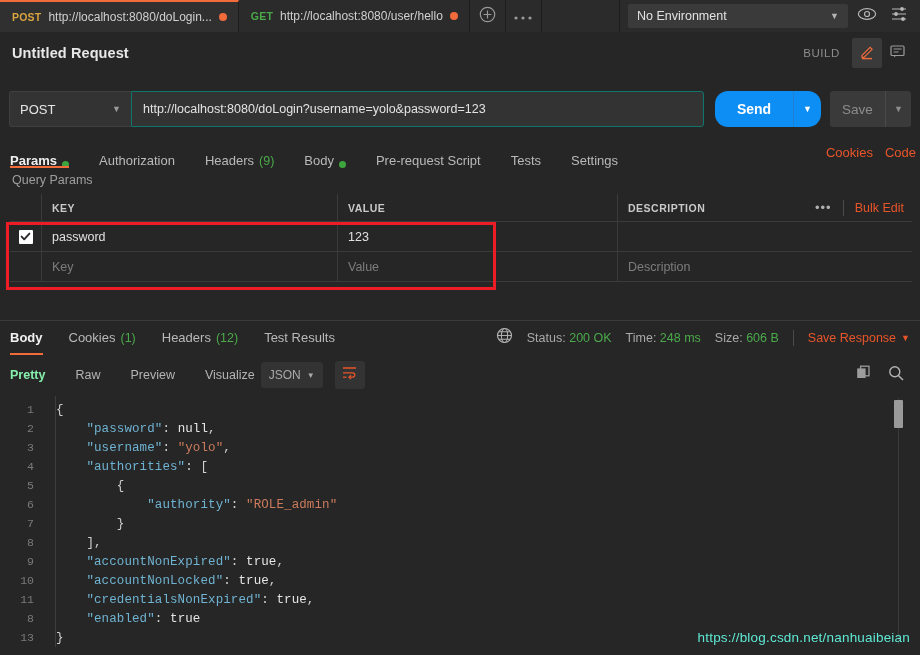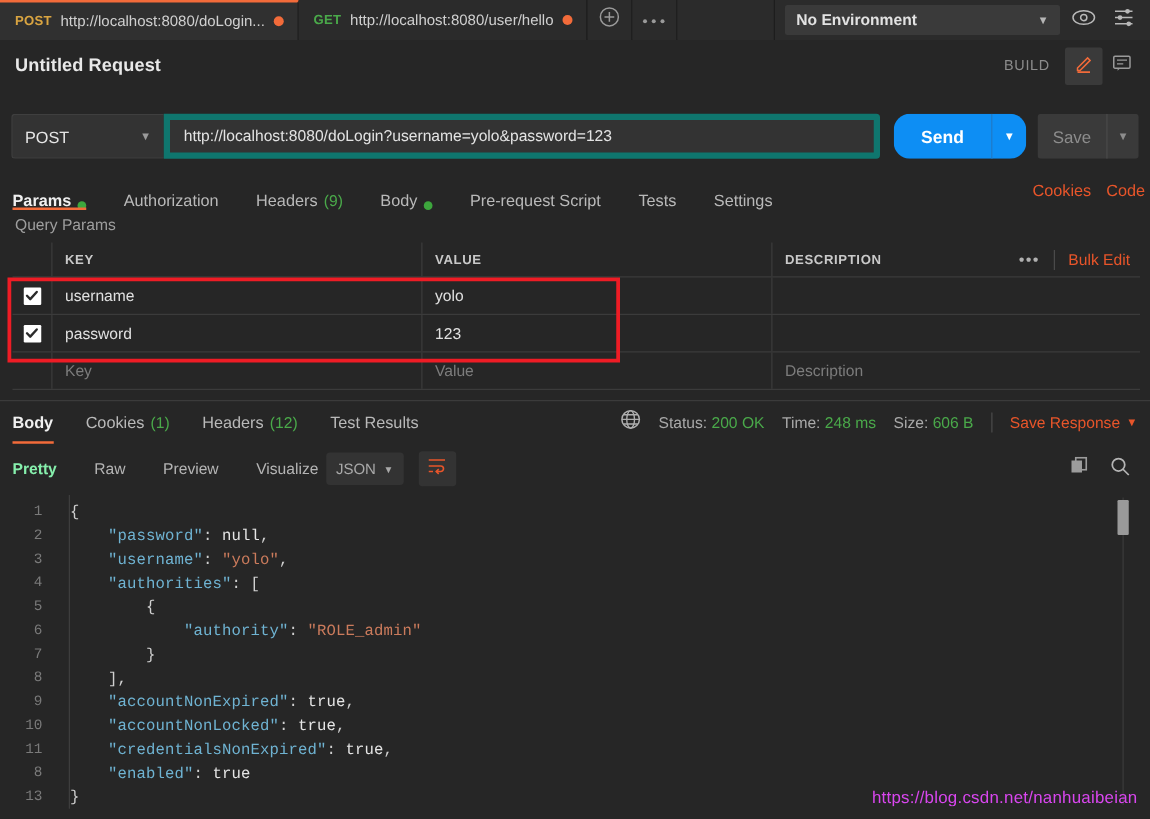--- a/index.html
+++ b/index.html
@@ -51,21 +51,21 @@
     color: #9a9a9a;
   }
   .tabbar-filler { flex: 1 1 auto; height: 32px; background: #2b2b2b; border-right:1px solid #1d1d1d;}
   .envzone {
     width: 300px; height: 32px; background: #2b2b2b;
     display: flex; align-items: center; gap: 6px; padding: 0 8px;
   }
   .envsel {
     flex: 1 1 auto; height: 24px; background: #3a3a3a;
     display: flex; align-items: center; justify-content: space-between;
-    padding: 0 9px; font-size: 12.5px; font-weight: bold; color: #e2e2e2;
+    padding: 0 9px; font-size: 12.5px; font-weight: normal; color: #e2e2e2;
     border-radius: 2px;
   }
   .envsel .caret { color:#b5b5b5; font-size: 9px; }
   .envicon {
     width: 26px; height: 24px; display: flex; align-items: center; justify-content: center;
     color: #b8b8b8;
   }
 
   
   .namerow {
@@ -84,21 +84,21 @@
     position: absolute; top: 84px; left: 0; width: 920px; height: 50px;
     display: flex; align-items: center; padding: 0 9px; gap: 0;
   }
   .methodsel {
     width: 122px; height: 36px; background: #333; border: 1px solid #3f3f3f; border-right: none;
     display: flex; align-items: center; justify-content: space-between;
     padding: 0 10px; font-size: 13px; color: #e6e6e6; border-radius: 3px 0 0 3px;
   }
   .methodsel .caret { color: #9a9a9a; font-size: 9px; }
   .urlfield {
-    flex: 1 1 auto; height: 36px; background: #333; border: 5px solid #0f766e;
+    flex: 1 1 auto; height: 36px; background: #333; border: 1px solid #0f766e;
     display: flex; align-items: center; padding: 0 11px;
     font-size: 12.5px; color: #e3e3e3;
     border-radius: 0 3px 3px 0;
   }
   .sendgrp { display: flex; margin-left: 11px; border-radius: 13px; overflow: hidden; }
   .sendbtn {
     width: 78px; height: 36px; background: #0d8ef4; color: #fff;
     display: flex; align-items: center; justify-content: center;
     font-size: 14px; font-weight: bold;
   }
@@ -240,21 +240,21 @@
 
   .vscroll-track {
     position: absolute; right: 11px; top: 398px; width: 1px; height: 246px; background: #3a3a3a;
   }
   .vscroll-thumb {
     position: absolute; right: 7px; top: 400px; width: 9px; height: 28px; background: #9a9a9a; border-radius: 1px;
   }
 
   .watermark {
     position: absolute; right: 0px; bottom: 10px;
-    font-size: 13.5px; color: #d946ef; letter-spacing: .2px;
+    font-size: 13.5px; color: #5eead4; letter-spacing: .2px;
     overflow: hidden; white-space: nowrap; text-align: right;
     width: 250px;
   }
 </style>
 </head>
 <body>
 
 <div id="app">
 
   <div class="tabbar">
@@ -399,38 +399,20 @@
       <div class="pdesc header">
         <span class="phdr">DESCRIPTION</span>
         <span class="hdr-tools">
           <span class="dots3">•••</span>
           <span class="vsep"></span>
           <span class="bulkedit">Bulk Edit</span>
         </span>
       </div>
     </div>
 
-    <div class="prow">
-      <div class="pcb">
-        <span class="chk">
-          <svg width="11" height="11" viewBox="0 0 11 11">
-              <path d="M1.6 5.6 4.2 8.3 9.4 2.6" fill="none" stroke="#2b2b2b" stroke-width="1.9" stroke-linecap="round" stroke-linejoin="round"></path>
-            </svg>
-        </span>
-      </div>
-      <div class="pkey">
-        <span class="pcell-txt">username</span>
-      </div>
-      <div class="pval">
-        <span class="pcell-txt">yolo</span>
-      </div>
-      <div class="pdesc">
-        <span class="pcell-txt"></span>
-      </div>
-    </div>
 
     <div class="prow">
       <div class="pcb">
         <span class="chk">
           <svg width="11" height="11" viewBox="0 0 11 11">
               <path d="M1.6 5.6 4.2 8.3 9.4 2.6" fill="none" stroke="#2b2b2b" stroke-width="1.9" stroke-linecap="round" stroke-linejoin="round"></path>
             </svg>
         </span>
       </div>
       <div class="pkey">

